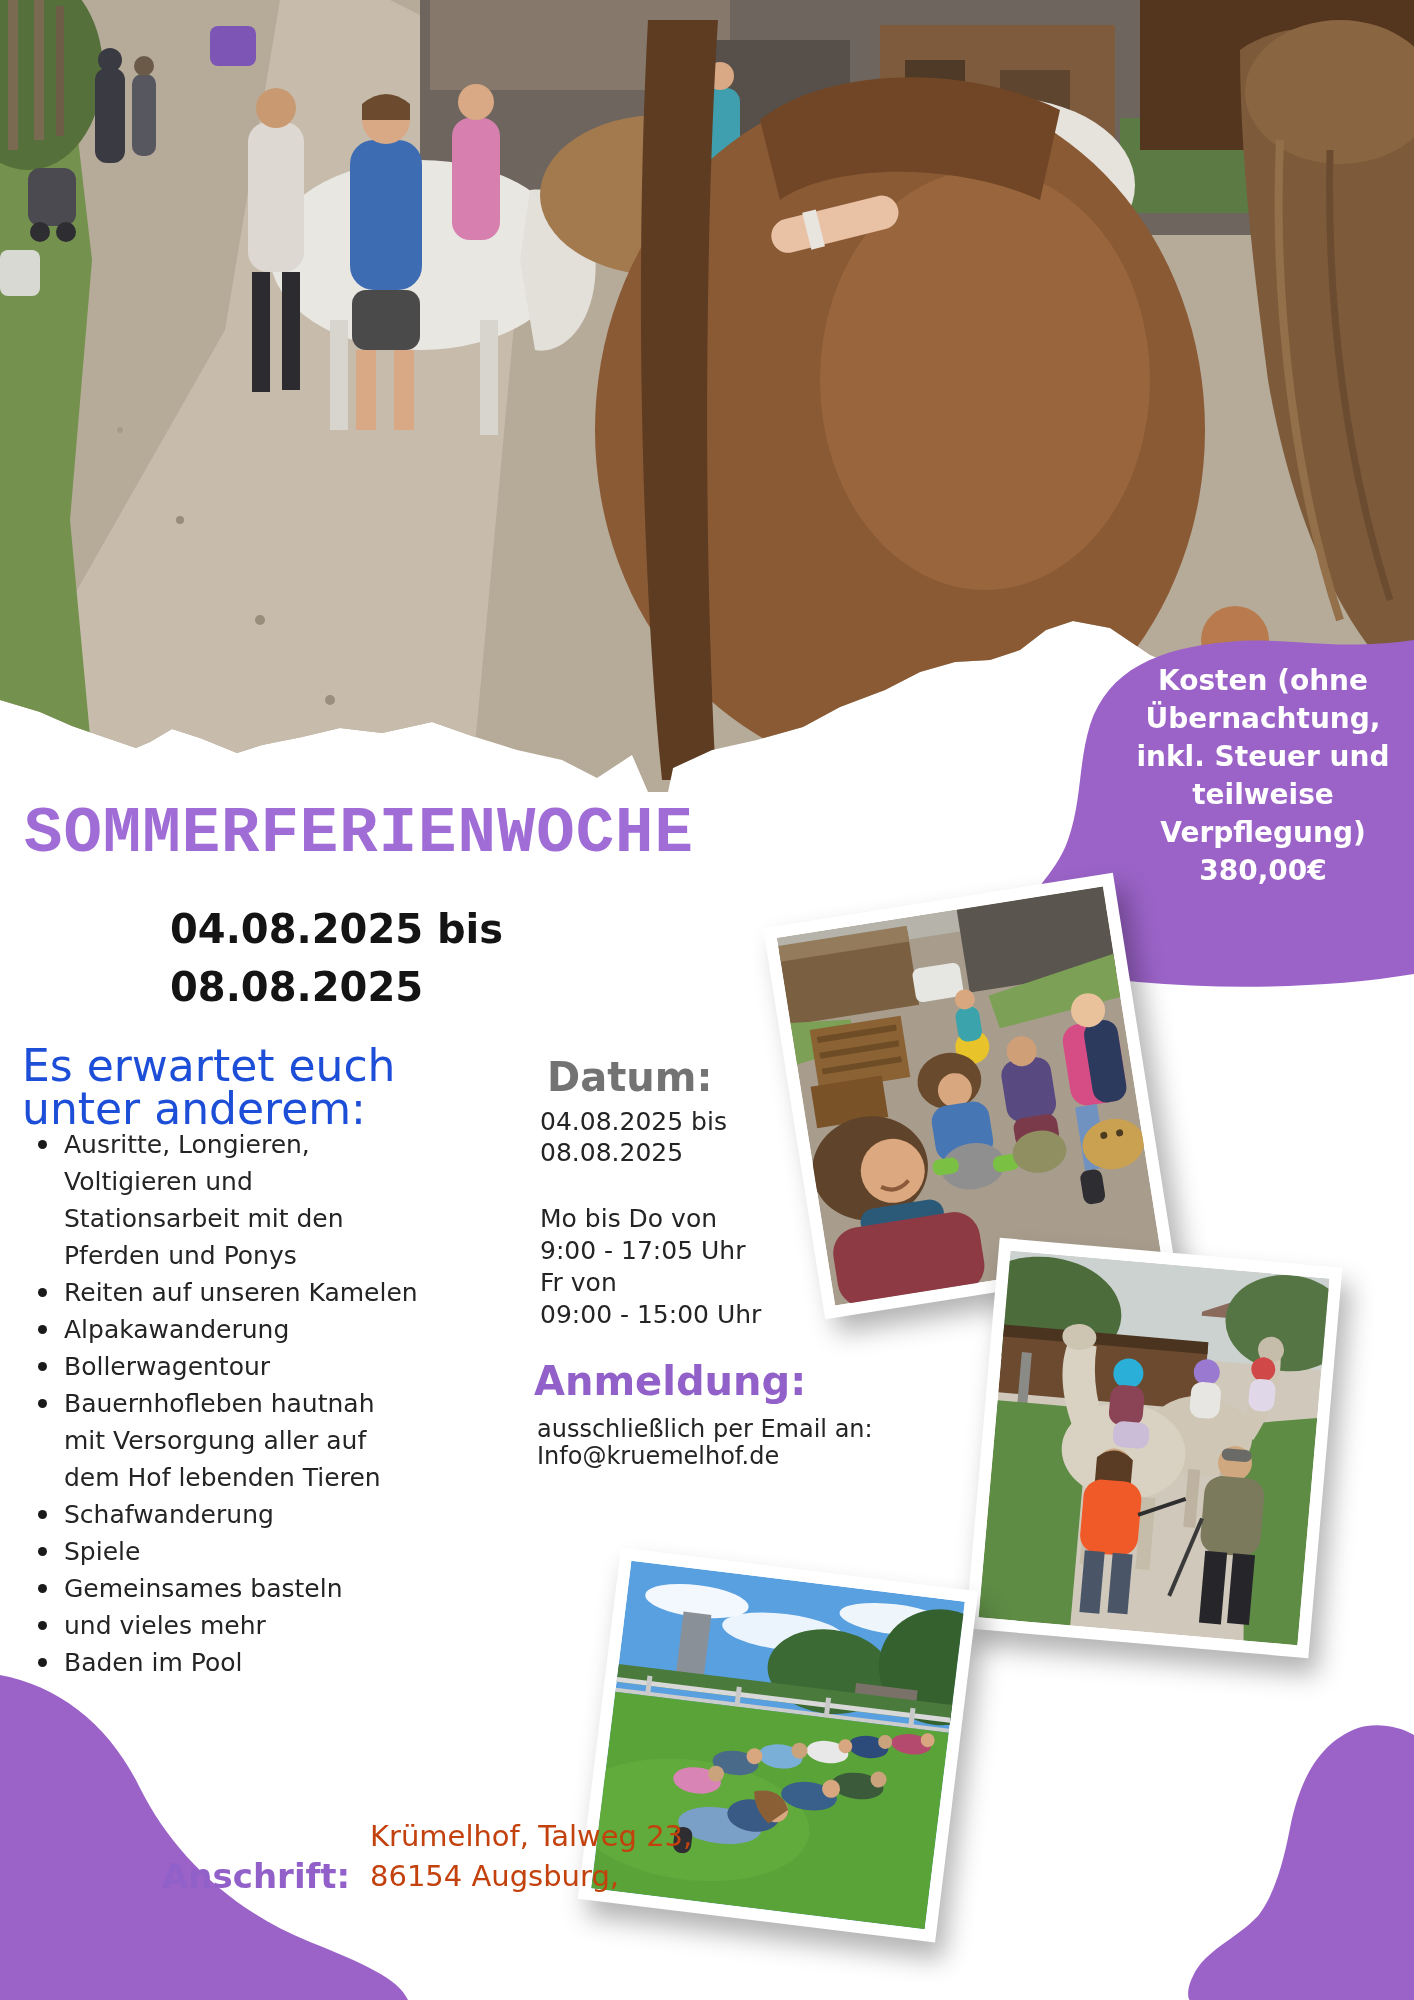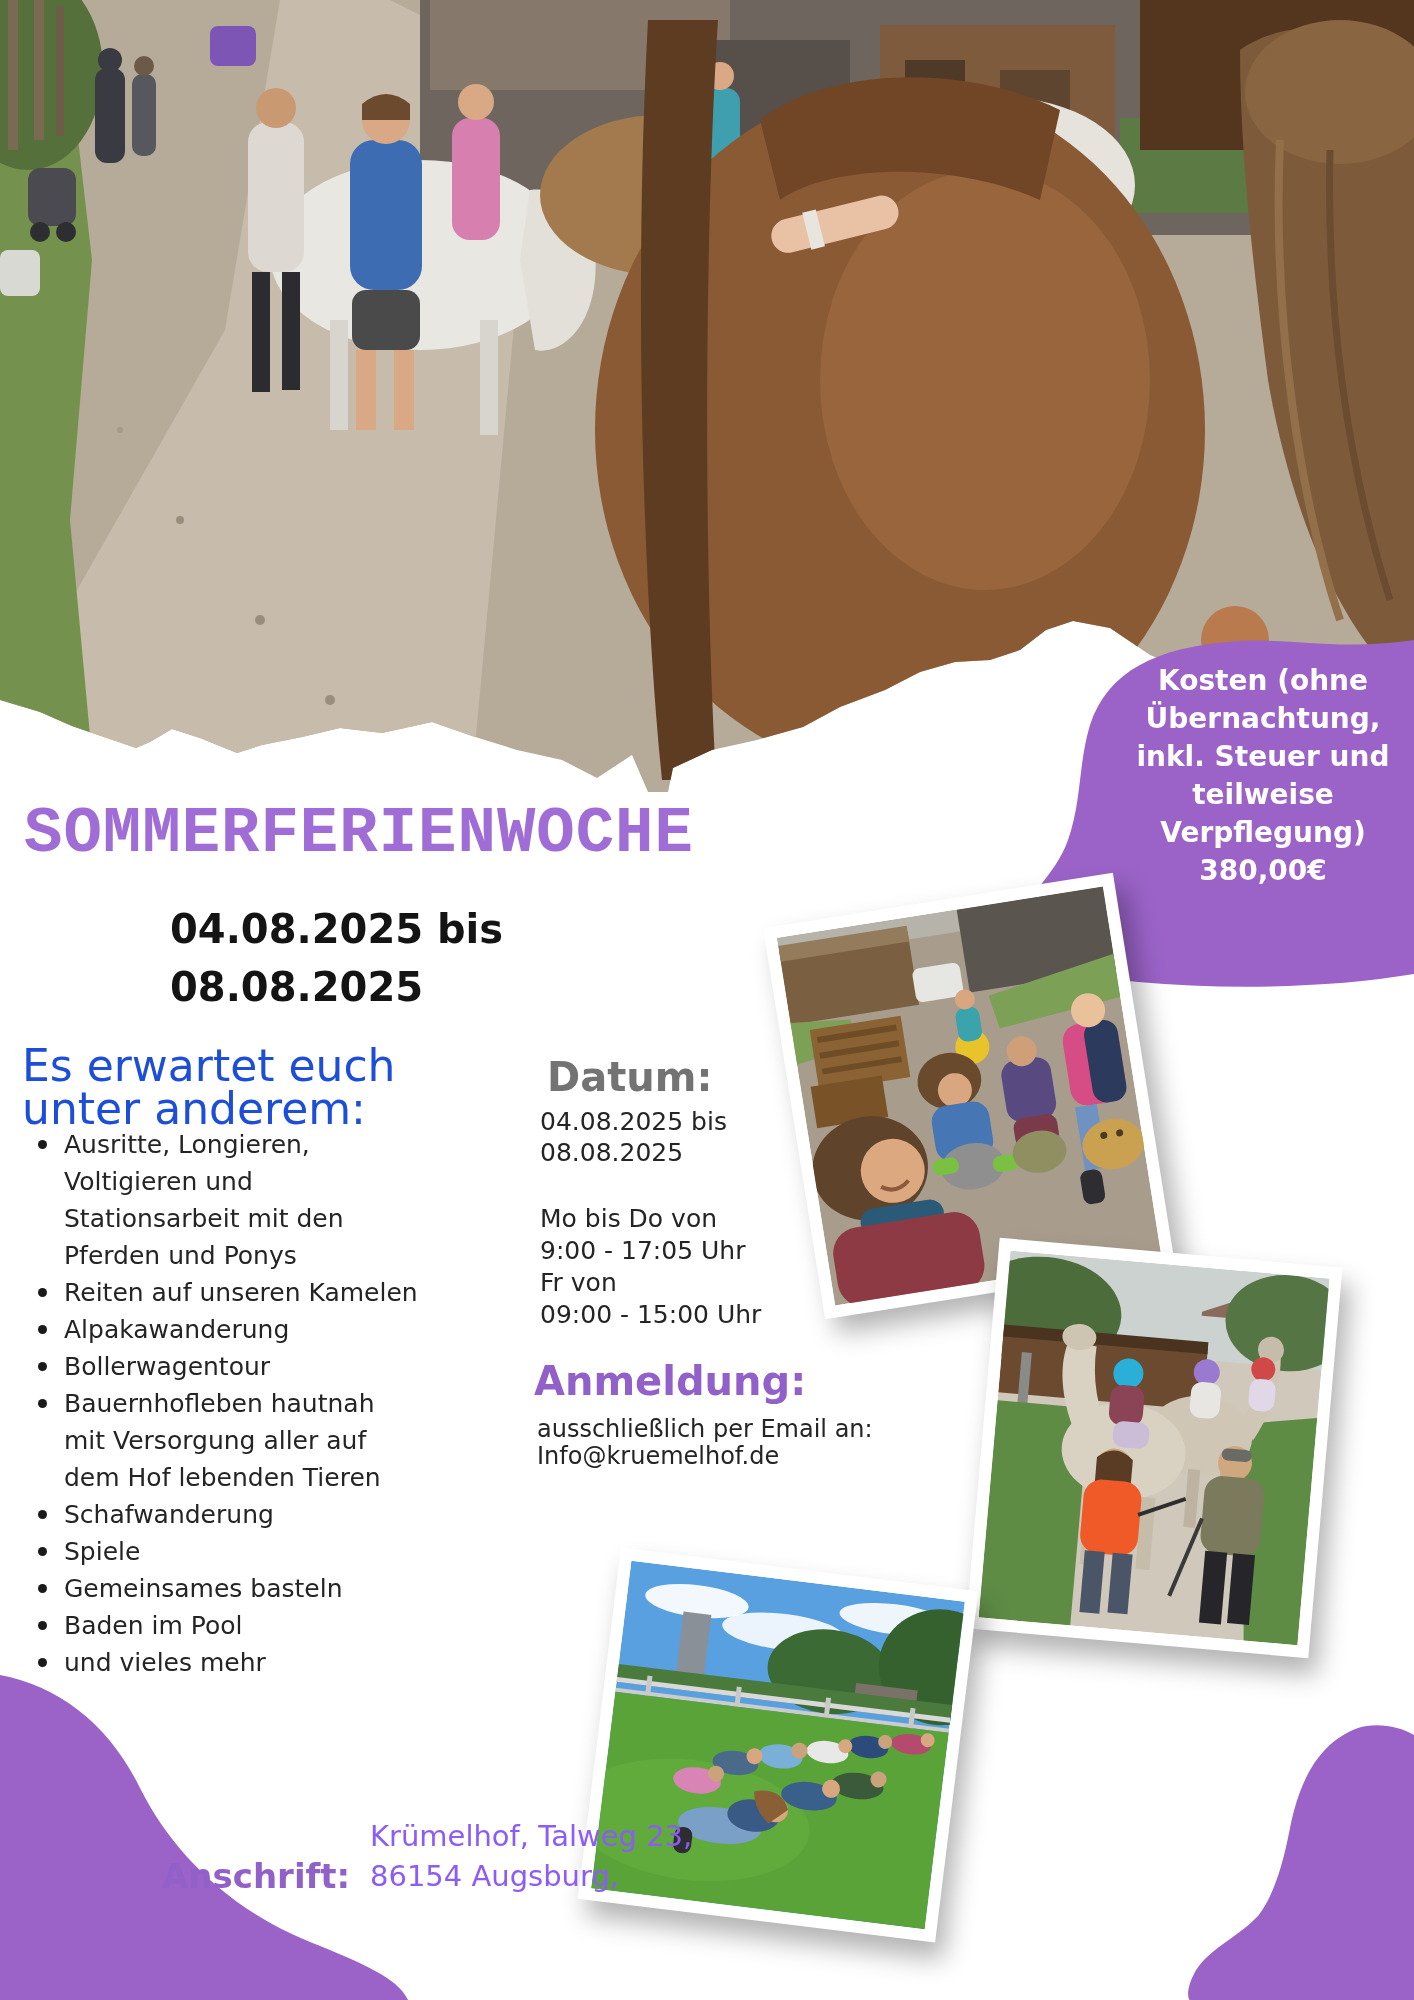--- a/index.html
+++ b/index.html
@@ -58,21 +58,21 @@
   .datum-times{position:absolute;left:540px;top:1203px;z-index:6;
     font-size:25px;line-height:32px;color:#242424;}
   .anm-heading{position:absolute;left:534px;top:1358px;z-index:6;
     font-size:40px;font-weight:bold;color:#9160c8;}
   .anm-lines{position:absolute;left:537px;top:1416px;z-index:6;
     font-size:24px;line-height:27px;color:#242424;}
   
   .anschrift-label{position:absolute;left:162px;top:1812px;z-index:6;
     font-size:34px;font-weight:bold;color:#9160c8;margin-top:44px;}
   .anschrift-lines{position:absolute;left:370px;top:1816px;z-index:6;
-    font-size:29px;line-height:40px;color:#8b5cf6;}
+    font-size:29px;line-height:40px;color:#c2410c;}
   
   .blob-bl{position:absolute;left:0;top:1660px;width:560px;height:340px;z-index:2;}
   .blob-br{position:absolute;left:1150px;top:1718px;width:264px;height:282px;z-index:2;}
   
   .photo{
     position:absolute;background:#ffffff;padding:12px;
     box-shadow:10px 16px 26px rgba(0,0,0,.30);
   }
   .photo svg{display:block;}
   .photo1{left:792px;top:898px;transform:rotate(-9deg);z-index:3;}
@@ -213,22 +213,22 @@
   <div class="act-list">
 
   <div class="li">Ausritte, Longieren, Voltigieren und Stationsarbeit mit den Pferden und Ponys</div>
       <div class="li">Reiten auf unseren Kamelen</div>
       <div class="li">Alpakawanderung</div>
       <div class="li">Bollerwagentour</div>
       <div class="li">Bauernhofleben hautnah mit Versorgung aller auf dem Hof lebenden Tieren</div>
       <div class="li">Schafwanderung</div>
       <div class="li">Spiele</div>
       <div class="li">Gemeinsames basteln</div>
+      <div class="li">und vieles mehr</div>
       <div class="li">Baden im Pool</div>
-      <div class="li">und vieles mehr</div>
     </div>
 
   <div class="datum-heading">Datum:</div>
   <div class="datum-dates">
 
   <div>04.08.2025 bis</div>
       <div>08.08.2025</div>
     </div>
   <div class="datum-times">
 

